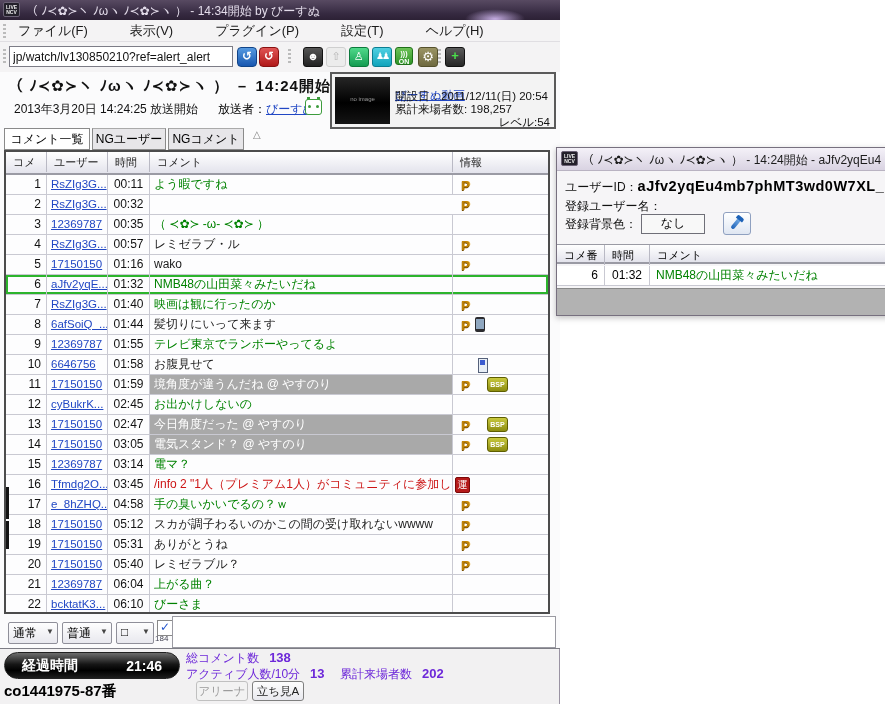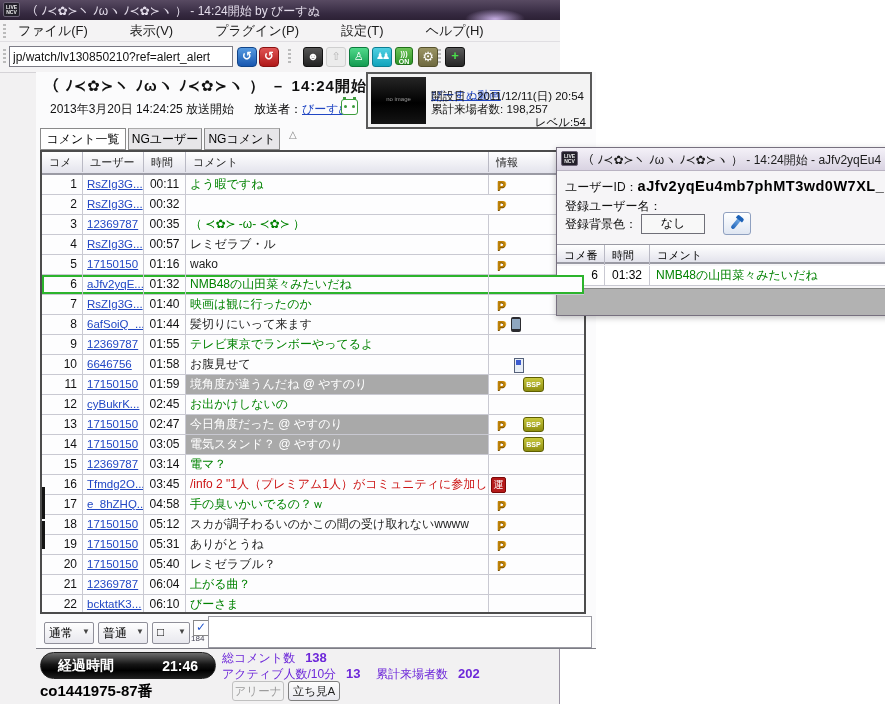--- a/index.html
+++ b/index.html
@@ -39,21 +39,21 @@
   .ico-face{left:303px;background:linear-gradient(#555,#222);border:1px solid #111;}
   .ico-up{left:326px;background:#ececec;border:1px solid #cfcfcf;color:#b5b5b5;}
   .ico-person{left:349px;background:linear-gradient(#4fd98a,#149c52);border:1px solid #0c7a3c;}
   .ico-people{left:372px;background:linear-gradient(#4fd0e2,#12a4bc);border:1px solid #0b7e92;font-size:9px;letter-spacing:-2px;}
   .ico-on{left:395px;background:linear-gradient(#6cc257,#2f9428);border:1px solid #1f7019;
           font-size:7px;font-weight:bold;line-height:8px;padding-top:2px;box-sizing:border-box;}
   .ico-gear{left:418px;background:linear-gradient(#9a9464,#6f6a40);border:1px solid #55512c;font-size:13px;}
   .ico-add{left:445px;background:linear-gradient(#5a5a5a,#262626);border:1px solid #111;}
   .ico-add b{color:#4ae04a;font-size:13px;line-height:16px;}
 
-  .content{left:0;top:72px;width:560px;height:576px;background:#fbfbfc;margin-left:36px;}
+  .content{left:0;top:72px;width:560px;height:576px;background:#fbfbfc;}
 
   .bctitle{left:8px;top:5px;font-size:15px;font-weight:bold;color:#111;letter-spacing:1px;white-space:nowrap;}
   .bcsub{left:14px;top:29px;font-size:12px;color:#111;white-space:nowrap;}
   .caster{left:218px;top:29px;font-size:12px;white-space:nowrap;}
   .link{color:#2147c4;text-decoration:underline;cursor:pointer;}
   .castericon{left:305px;top:27px;width:15px;height:14px;background:#fff;border:1px solid #3d9c3d;border-radius:3px;}
   .castericon i{position:absolute;width:3px;height:3px;background:#3d9c3d;border-radius:50%;top:5px;}
   .castericon i.l{left:2px}.castericon i.r{right:2px}
   .castericon u{position:absolute;width:3px;height:3px;background:#3d9c3d;top:-3px;}
   .castericon u.l{left:1px}.castericon u.r{right:1px}
@@ -162,21 +162,21 @@
      border-top:1px solid #888;}
 </style>
 </head>
 <body>
 
 <div class="abs mainwin">
 
   <div class="abs titlebar">
     <div class="abs titleglow"></div>
     <div class="abs ncvicon mw-ncv">LIVE<br>NCV</div>
-    <div class="abs apptitle">（ ﾉ≺✿≻ヽ ﾉωヽ ﾉ≺✿≻ヽ ）  - 14:24開始 by びーすぬ</div>
+    <div class="abs apptitle">（ ﾉ≺✿≻ヽ ﾉωヽ ﾉ≺✿≻ヽ ）  - 14:34開始 by びーすぬ</div>
   </div>
 
   <div class="abs menubar">
     <div class="abs grip" style="top:4px;height:14px;"></div>
   <span class="menuitem">ファイル(F)</span>
       <span class="menuitem">表示(V)</span>
       <span class="menuitem">プラグイン(P)</span>
       <span class="menuitem">設定(T)</span>
       <span class="menuitem">ヘルプ(H)</span>
     </div>

